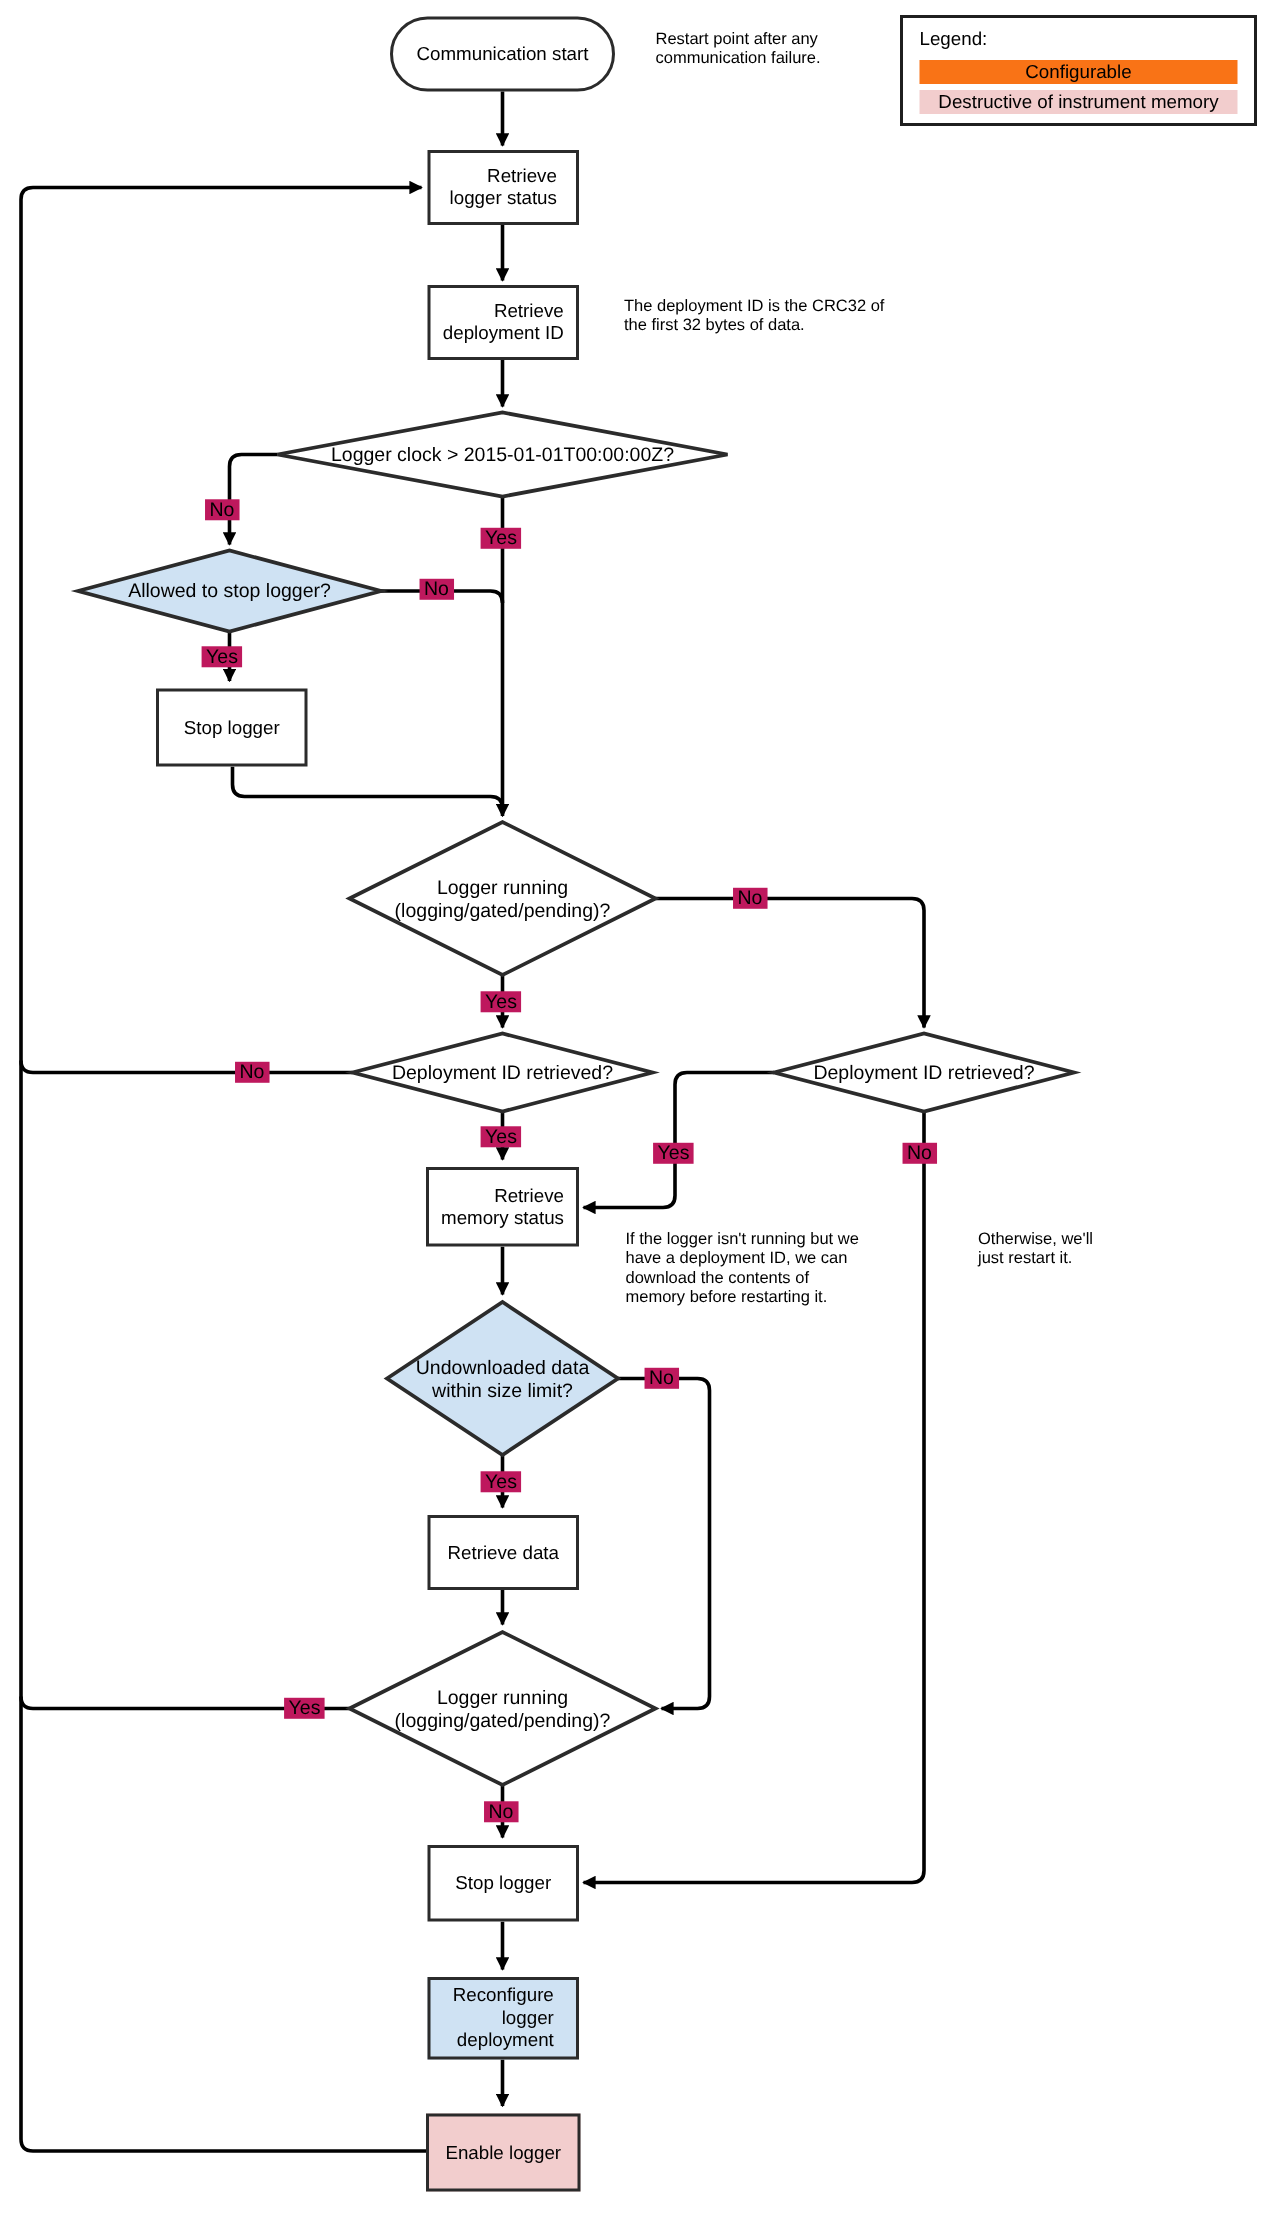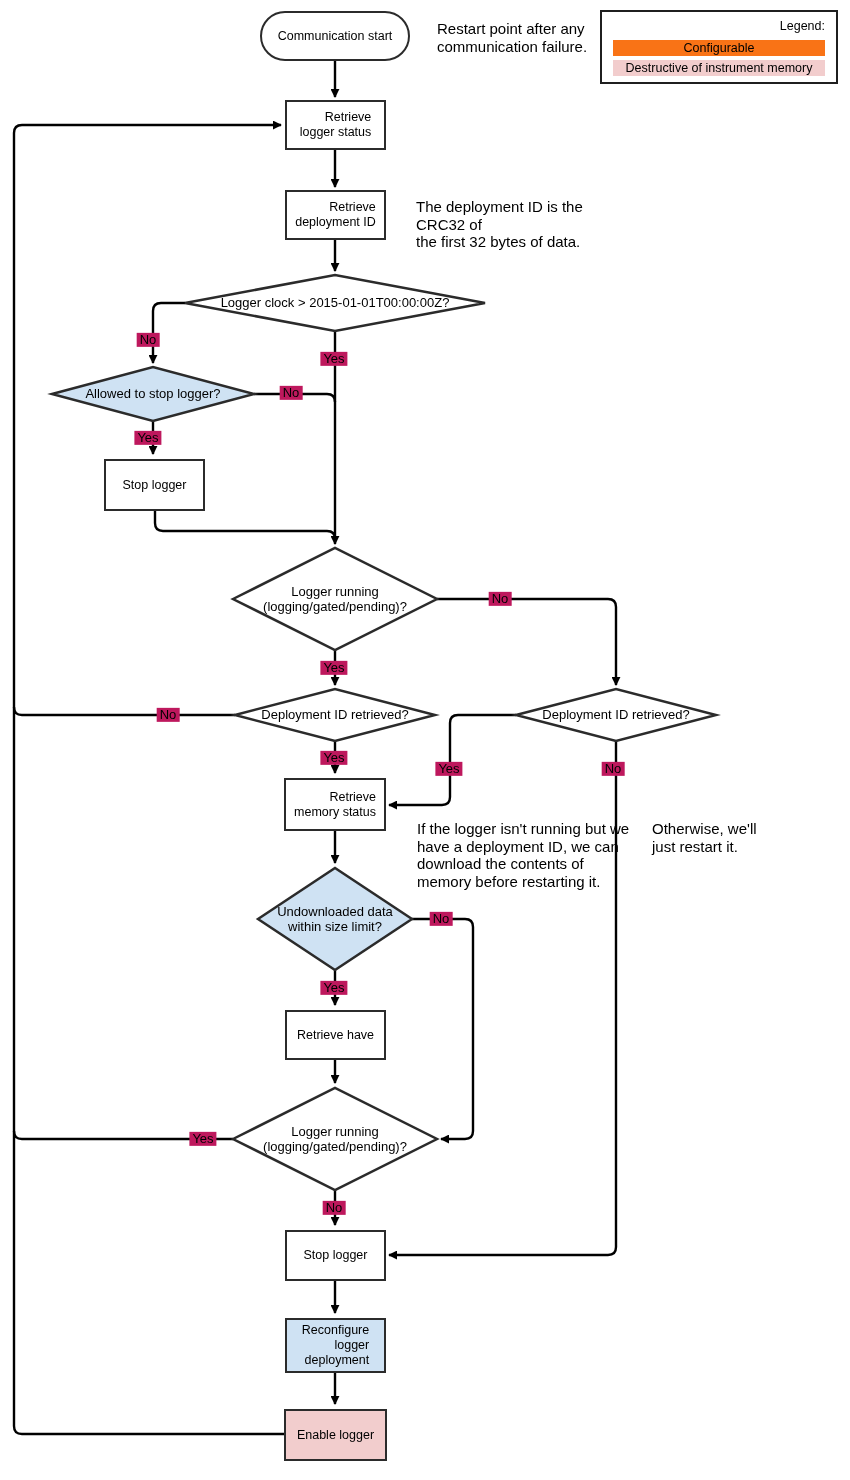--- a/index.html
+++ b/index.html
@@ -18,25 +18,25 @@
   .oval{border-radius:26px;}
   .dlabel{
     position:absolute;display:flex;align-items:center;justify-content:center;text-align:center;
     font-size:13px;line-height:1.18;white-space:pre-line;pointer-events:none;
   }
   .elabel{
     position:absolute;transform:translate(-50%,-50%);background:#be185d;padding:0 3px;
     font-size:13px;line-height:1.1;white-space:nowrap;
   }
   .note{
-    position:absolute;font-size:15px;line-height:1.17;white-space:pre-line;text-align:left;
+    position:absolute;font-size:11px;line-height:1.17;white-space:pre-line;text-align:left;
   }
   #legend{
     position:absolute;left:600px;top:10px;width:238px;height:74px;box-sizing:border-box;
-    background:#fff;border:2.5px solid #1f1f1f;padding:7px 11px 0 11px;text-align:right;
+    background:#fff;border:2.5px solid #1f1f1f;padding:7px 11px 0 11px;
   }
   #legend .legend-title{font-size:12.5px;margin-bottom:7px;}
   #legend .swatch{
     width:212px;height:16px;margin:0 auto 4px auto;display:flex;align-items:center;justify-content:center;
     font-size:12.5px;line-height:1;
   }
 </style>
 </head>
 <body>
 
@@ -85,21 +85,21 @@
   </svg>
 
   <div class="node oval" style="left:260px;top:11px;width:150px;height:50px;">Communication start</div>
   <div class="node" style="left:285px;top:100px;width:101px;height:50px;">Retrieve
 logger status</div>
   <div class="node" style="left:285px;top:190px;width:101px;height:50px;">Retrieve
 deployment ID</div>
   <div class="node" style="left:104px;top:459px;width:101px;height:52px;">Stop logger</div>
   <div class="node" style="left:284px;top:778px;width:102px;height:53px;">Retrieve
 memory status</div>
-  <div class="node" style="left:285px;top:1010px;width:101px;height:50px;">Retrieve have</div>
+  <div class="node" style="left:285px;top:1010px;width:101px;height:50px;">Retrieve data</div>
   <div class="node" style="left:285px;top:1230px;width:101px;height:51px;">Stop logger</div>
   <div class="node blue" style="left:285px;top:1318px;width:101px;height:55px;">Reconfigure
 logger
 deployment</div>
   <div class="node pink" style="left:284px;top:1409px;width:103px;height:52px;">Enable logger</div>
 
   <div class="dlabel" style="left:195px;top:278px;width:280px;height:50px;">Logger clock &gt; 2015-01-01T00:00:00Z?</div>
   <div class="dlabel" style="left:62px;top:368px;width:182px;height:52px;">Allowed to stop logger?</div>
   <div class="dlabel" style="left:243px;top:573px;width:184px;height:52px;">Logger running
 (logging/gated/pending)?</div>

